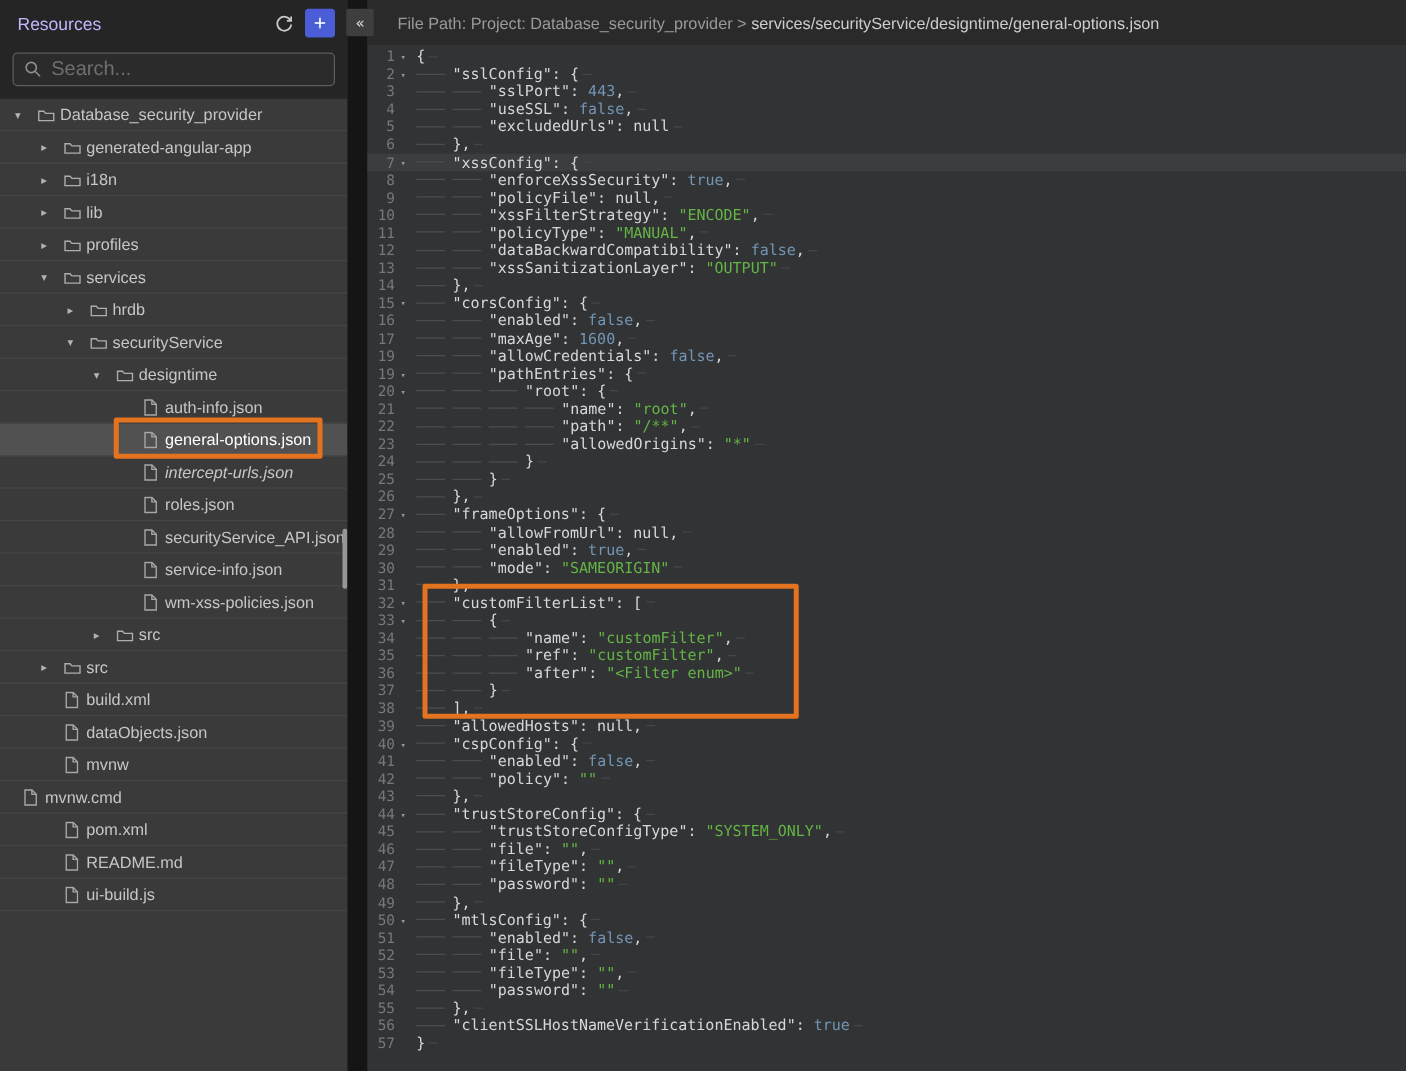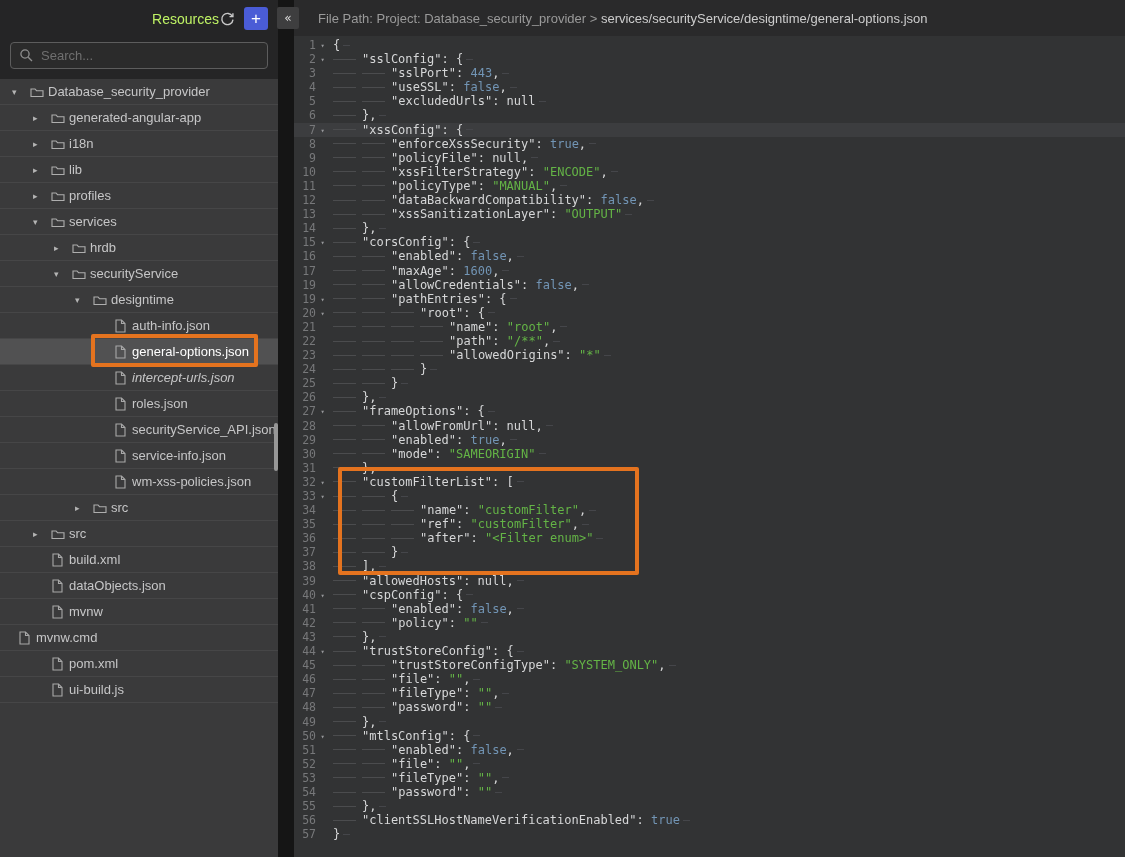--- a/index.html
+++ b/index.html
@@ -20,29 +20,29 @@
     --tabline:#4b4c4e;
     --btn-blue:#4a5cd6;
   }
   *{box-sizing:border-box;margin:0;padding:0;}
   body{font-family:"Liberation Sans",sans-serif;background:#222;}
   #app{position:relative;width:1125px;height:857px;overflow:hidden;background:var(--bg-editor);}
 
   
   #sidebar{position:absolute;left:0;top:0;width:278px;height:857px;background:var(--bg-sidebar);overflow:hidden;}
   .sb-header{height:37px;background:var(--bg-sbheader);display:flex;align-items:center;padding:0 10px 0 14px;}
-  .sb-title{color:#bef264;font-size:14px;flex:1;text-align:right;}
+  .sb-title{color:#c4b5fd;font-size:14px;flex:1;}
   .sb-actions{display:flex;align-items:center;gap:9px;}
   .icon-btn{background:none;border:none;cursor:pointer;display:flex;align-items:center;}
   .add-btn{width:24px;height:23px;background:var(--btn-blue);border:none;border-radius:3px;color:#fff;
            font-size:17px;line-height:21px;text-align:center;cursor:pointer;font-family:"Liberation Sans",sans-serif;}
   .sb-search{height:42px;background:var(--bg-sbheader);padding:5px 10px 10px 10px;}
   .search-box{height:27px;border:1px solid #5d5d5d;border-radius:4px;background:#2b2b2b;
               display:flex;align-items:center;padding:0 8px;gap:7px;}
-  .search-box .ph{color:#6f6f6f;font-size:13px;}
+  .search-box .ph{color:#6f6f6f;font-size:16px;}
 
   .tree{position:absolute;top:79px;left:0;right:0;}
   .tree-row{height:26px;display:flex;align-items:center;border-bottom:1px solid var(--row-border);
             color:#c6c6c7;font-size:13px;cursor:pointer;}
   .tree-row.selected{background:var(--row-selected);color:#ffffff;}
   .caret{width:18px;flex:0 0 18px;font-size:9px;color:#b4b4b4;text-align:left;}
   .ticon{width:18px;flex:0 0 18px;display:flex;align-items:center;}
   .tlabel{white-space:nowrap;}
 
   .sb-scrollthumb{position:absolute;right:0;top:423px;width:4px;height:48px;background:#979797;border-radius:2px;}
@@ -338,20 +338,30 @@
           <span class="tlabel">pom.xml</span>
         </div>
         <div class="tree-row" style="padding-left: 33px;">
           <span class="caret"></span>
           <span class="ticon">
             <svg width="12" height="14" viewBox="0 0 12 14">
               <path d="M2 1 H7.5 L11 4.5 V13 H2 Z" fill="none" stroke="#a8a8a8" stroke-width="1.1"></path>
               <path d="M7.5 1 V4.5 H11" fill="none" stroke="#a8a8a8" stroke-width="1.1"></path>
             </svg>
           </span>
+          <span class="tlabel">README.md</span>
+        </div>
+        <div class="tree-row" style="padding-left: 33px;">
+          <span class="caret"></span>
+          <span class="ticon">
+            <svg width="12" height="14" viewBox="0 0 12 14">
+              <path d="M2 1 H7.5 L11 4.5 V13 H2 Z" fill="none" stroke="#a8a8a8" stroke-width="1.1"></path>
+              <path d="M7.5 1 V4.5 H11" fill="none" stroke="#a8a8a8" stroke-width="1.1"></path>
+            </svg>
+          </span>
           <span class="tlabel">ui-build.js</span>
         </div>
       </div>
 
     <div class="sb-scrollthumb"></div>
     <div class="annot annot-tree"></div>
   </aside>
 
   <div id="divider"></div>
   <button id="collapse-btn">

